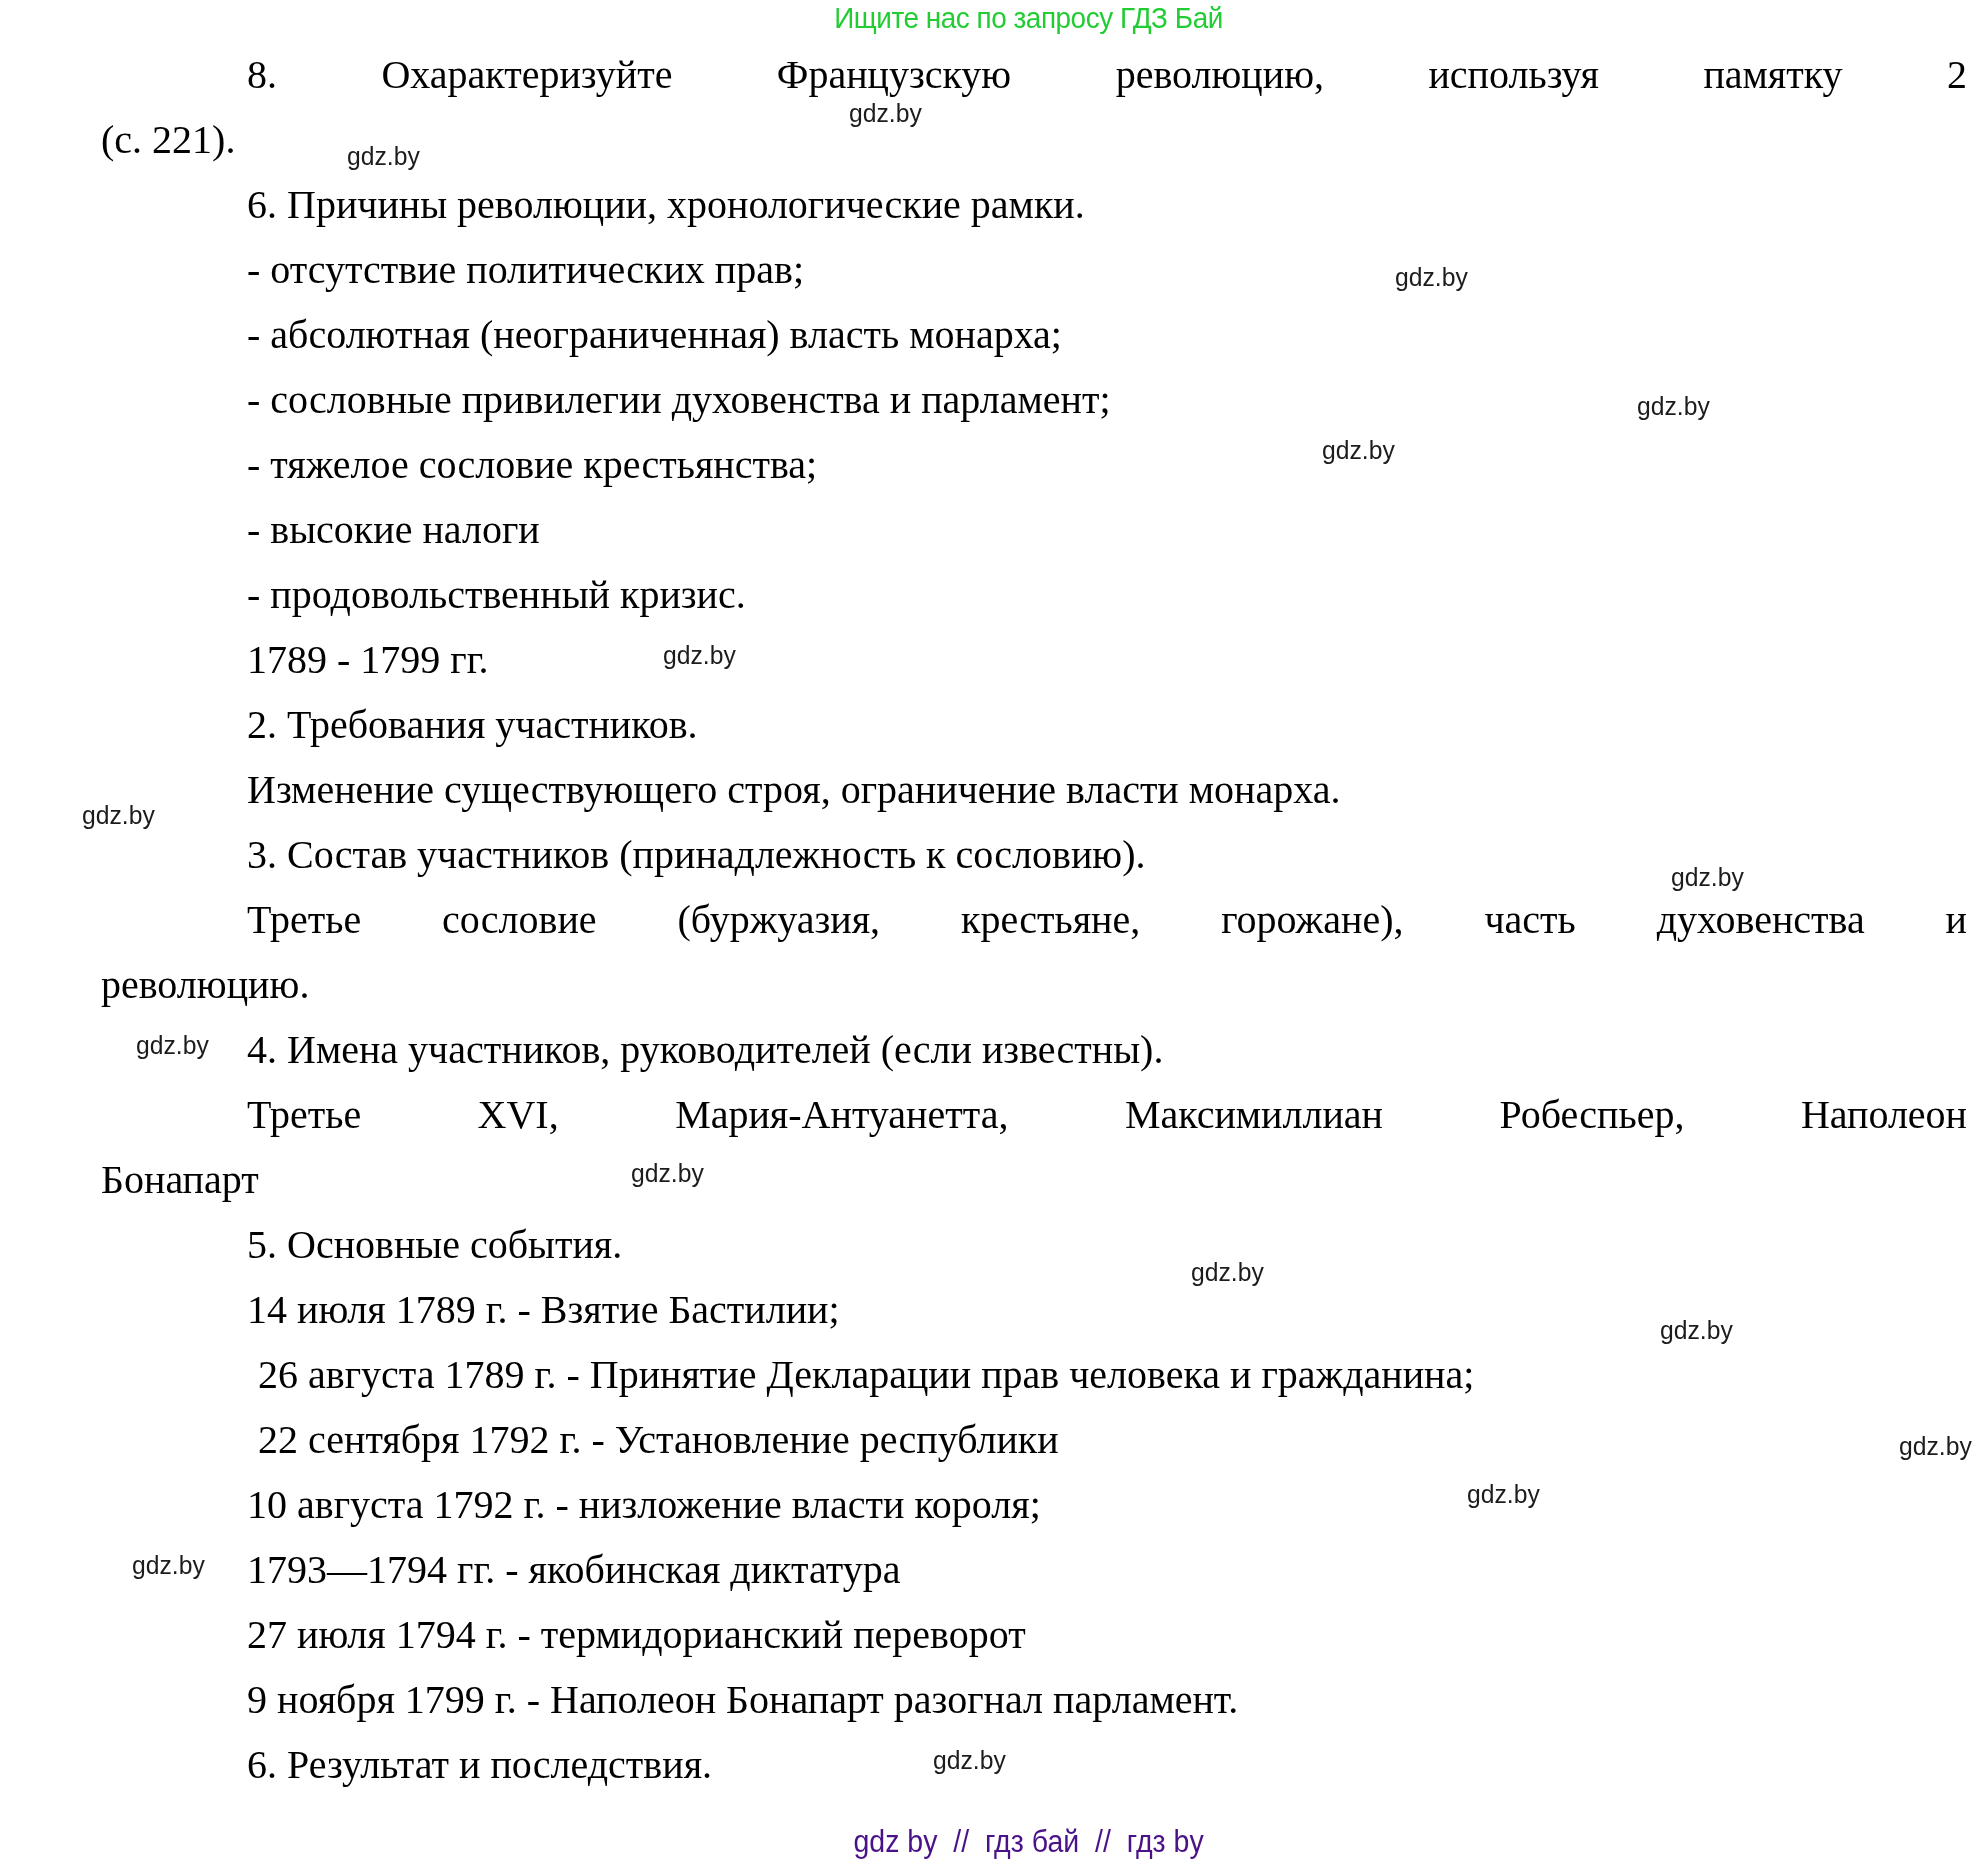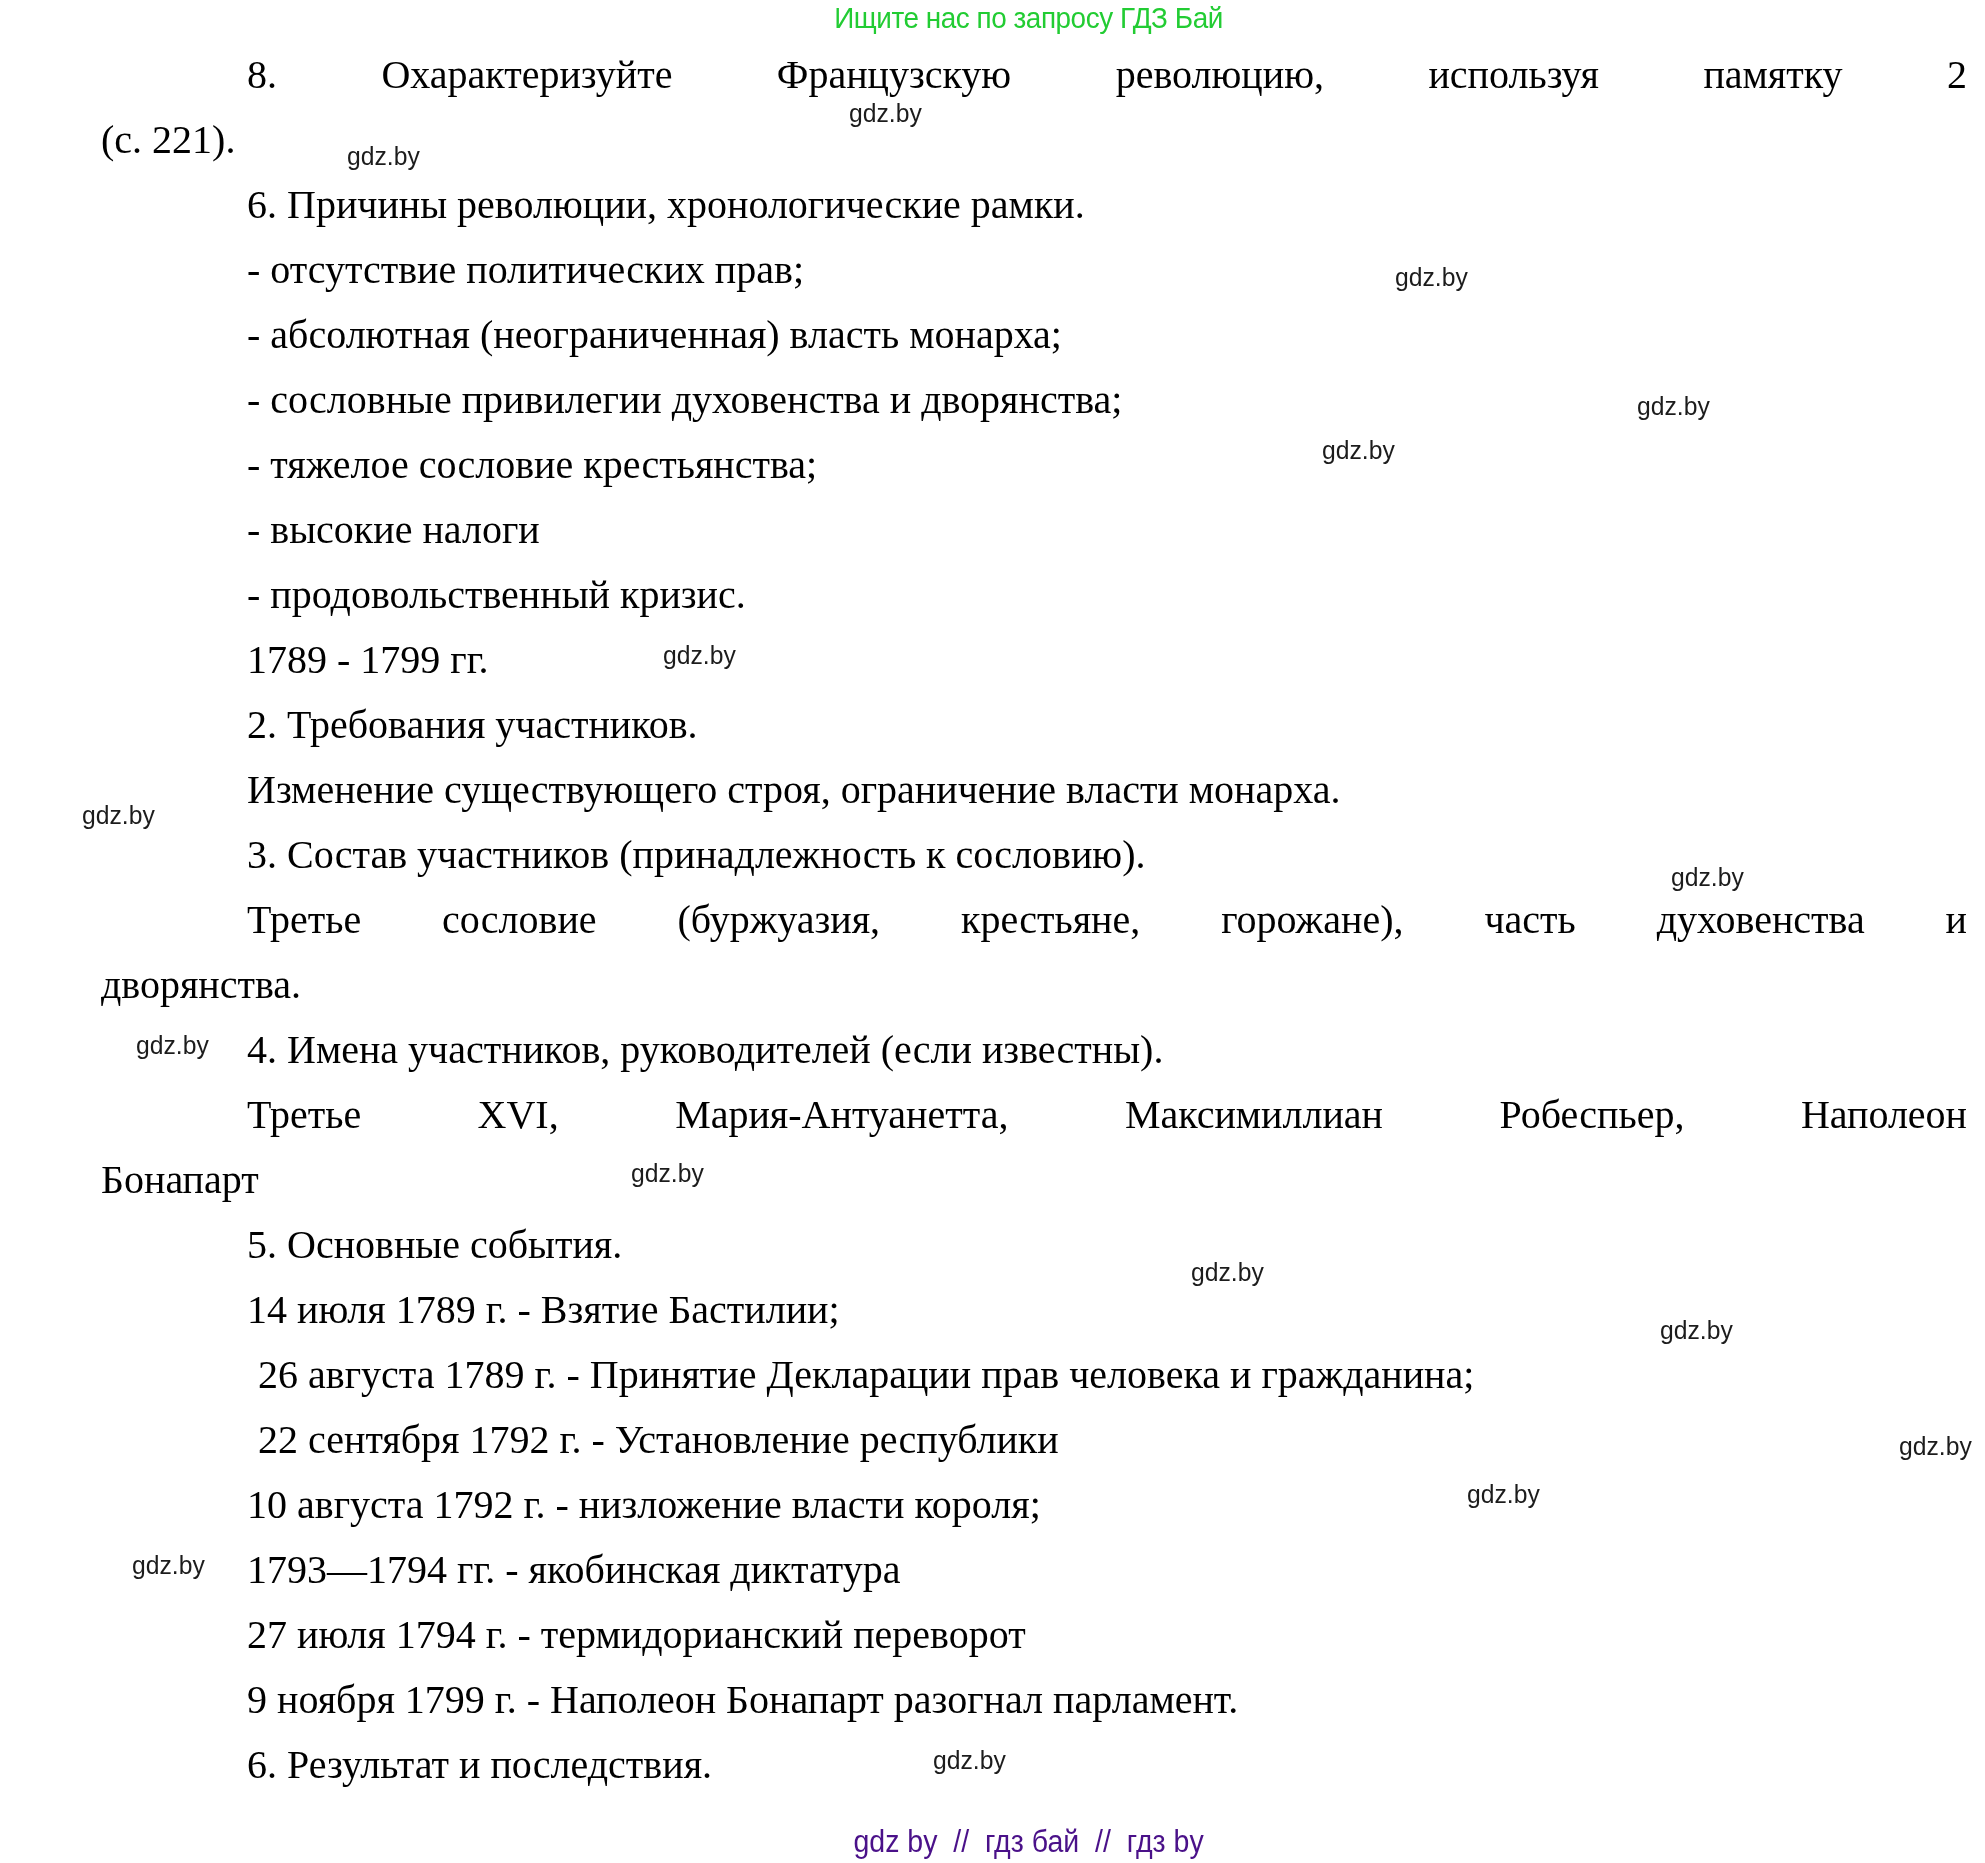--- a/index.html
+++ b/index.html
@@ -38,30 +38,30 @@
 <div class="page">
 
   <div class="header">Ищите нас по запросу ГДЗ Бай</div>
 
   <div>
     <div class="line just" style="top:42px">8. Охарактеризуйте Французскую революцию, используя памятку 2</div>
     <div class="line cont" style="top:107px">(с. 221).</div>
     <div class="line ind" style="top:172px">6. Причины революции, хронологические рамки.</div>
     <div class="line ind" style="top:237px">- отсутствие политических прав;</div>
     <div class="line ind" style="top:302px">- абсолютная (неограниченная) власть монарха;</div>
-    <div class="line ind" style="top:367px">- сословные привилегии духовенства и дворянства;</div>
+    <div class="line ind" style="top:367px">- сословные привилегии духовенства и парламент;</div>
     <div class="line ind" style="top:432px">- тяжелое сословие крестьянства;</div>
     <div class="line ind" style="top:497px">- высокие налоги</div>
     <div class="line ind" style="top:562px">- продовольственный кризис.</div>
     <div class="line ind" style="top:627px">1789 - 1799 гг.</div>
     <div class="line ind" style="top:692px">2. Требования участников.</div>
     <div class="line ind" style="top:757px">Изменение существующего строя, ограничение власти монарха.</div>
     <div class="line ind" style="top:822px">3. Состав участников (принадлежность к сословию).</div>
     <div class="line just" style="top:887px">Третье сословие (буржуазия, крестьяне, горожане), часть духовенства и</div>
-    <div class="line cont" style="top:952px">дворянства.</div>
+    <div class="line cont" style="top:952px">революцию.</div>
     <div class="line ind" style="top:1017px">4. Имена участников, руководителей (если известны).</div>
     <div class="line just" style="top:1082px">Третье XVI, Мария-Антуанетта, Максимиллиан Робеспьер, Наполеон</div>
     <div class="line cont" style="top:1147px">Бонапарт</div>
     <div class="line ind" style="top:1212px">5. Основные события.</div>
     <div class="line ind" style="top:1277px">14 июля 1789 г. - Взятие Бастилии;</div>
     <div class="line ind2" style="top:1342px">26 августа 1789 г. - Принятие Декларации прав человека и гражданина;</div>
     <div class="line ind2" style="top:1407px">22 сентября 1792 г. - Установление республики</div>
     <div class="line ind" style="top:1472px">10 августа 1792 г. - низложение власти короля;</div>
     <div class="line ind" style="top:1537px">1793—1794 гг. - якобинская диктатура</div>
     <div class="line ind" style="top:1602px">27 июля 1794 г. - термидорианский переворот</div>

